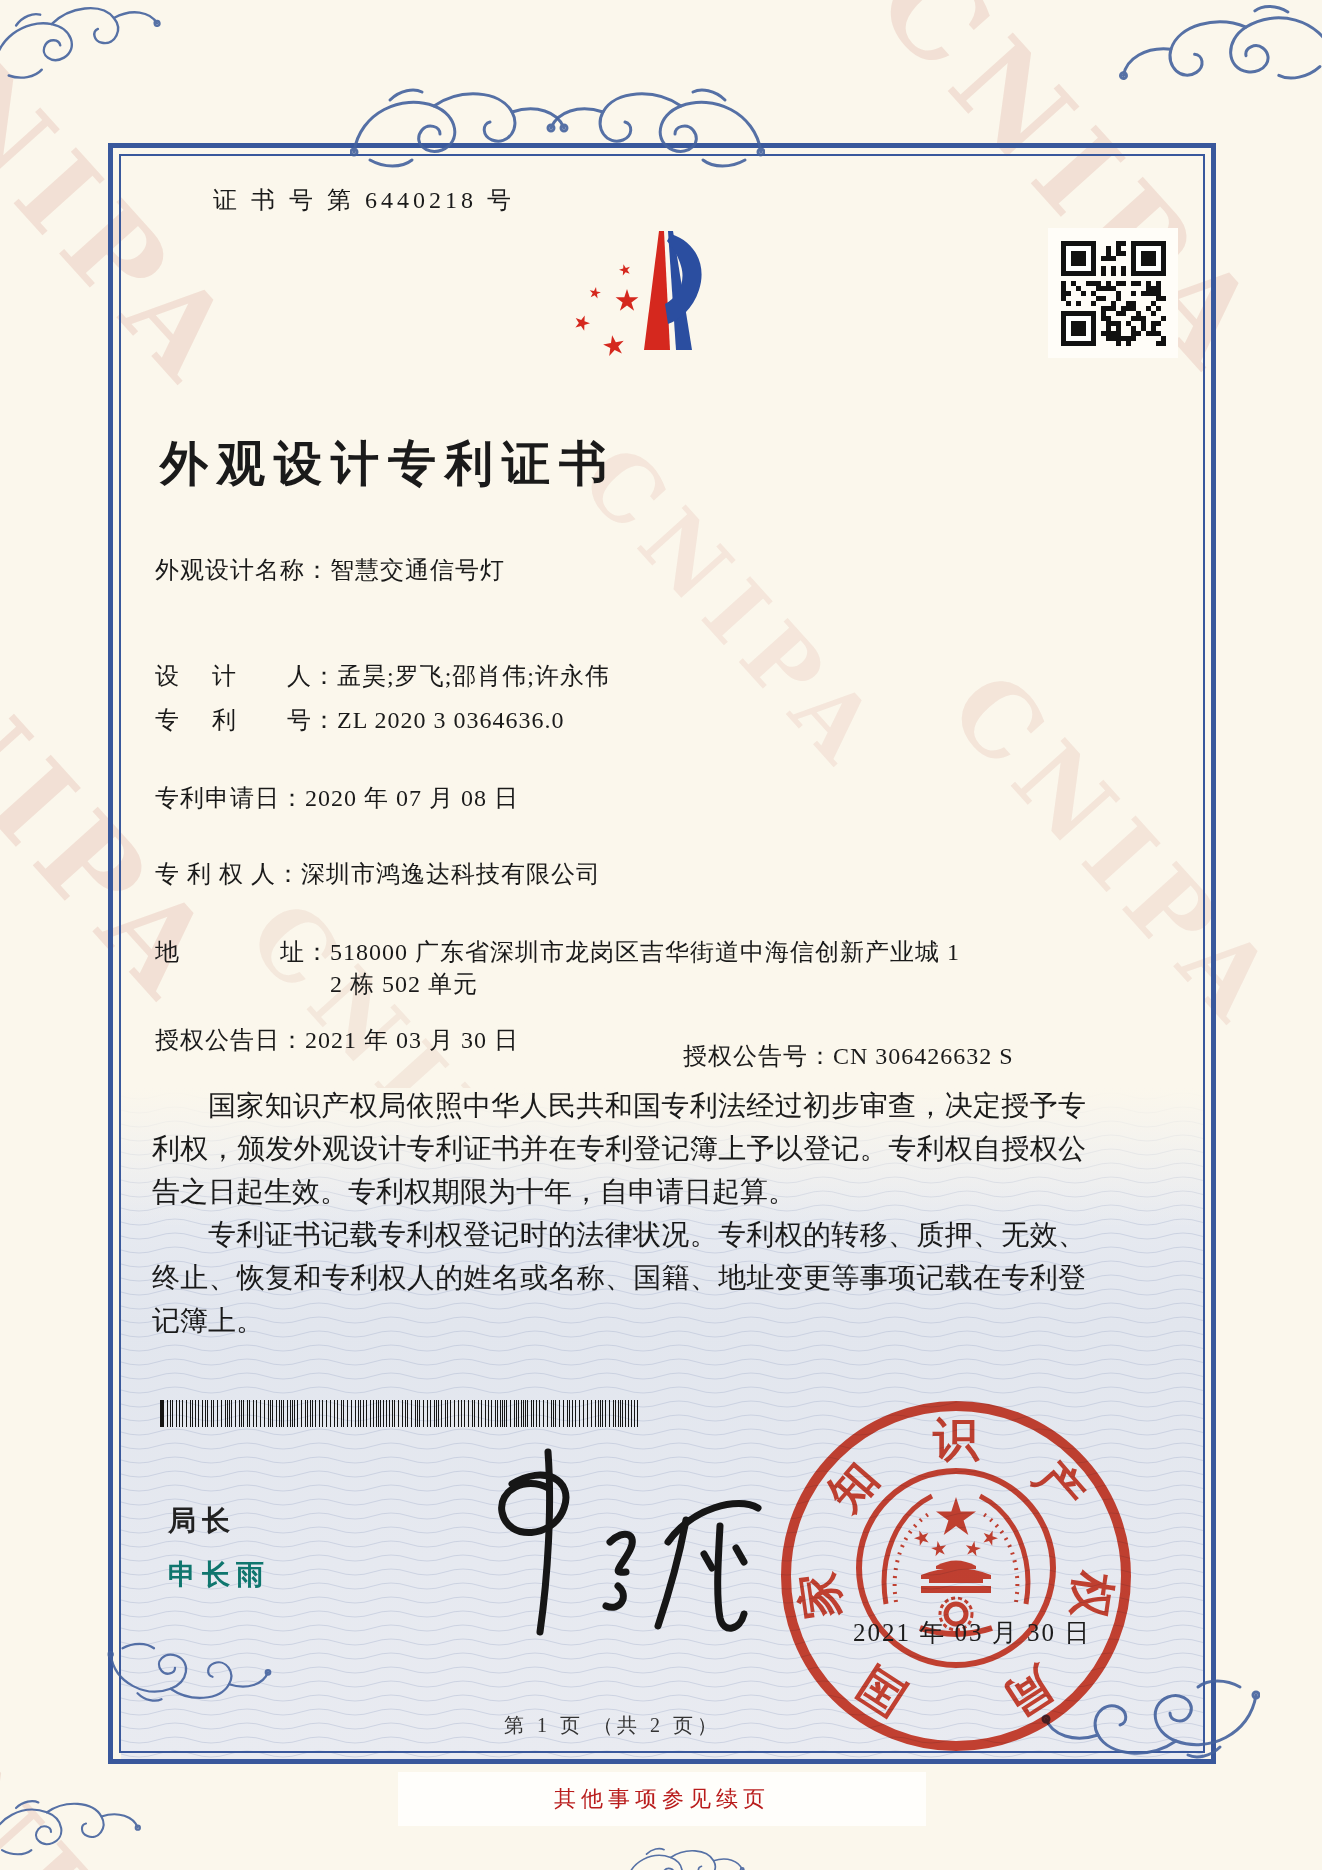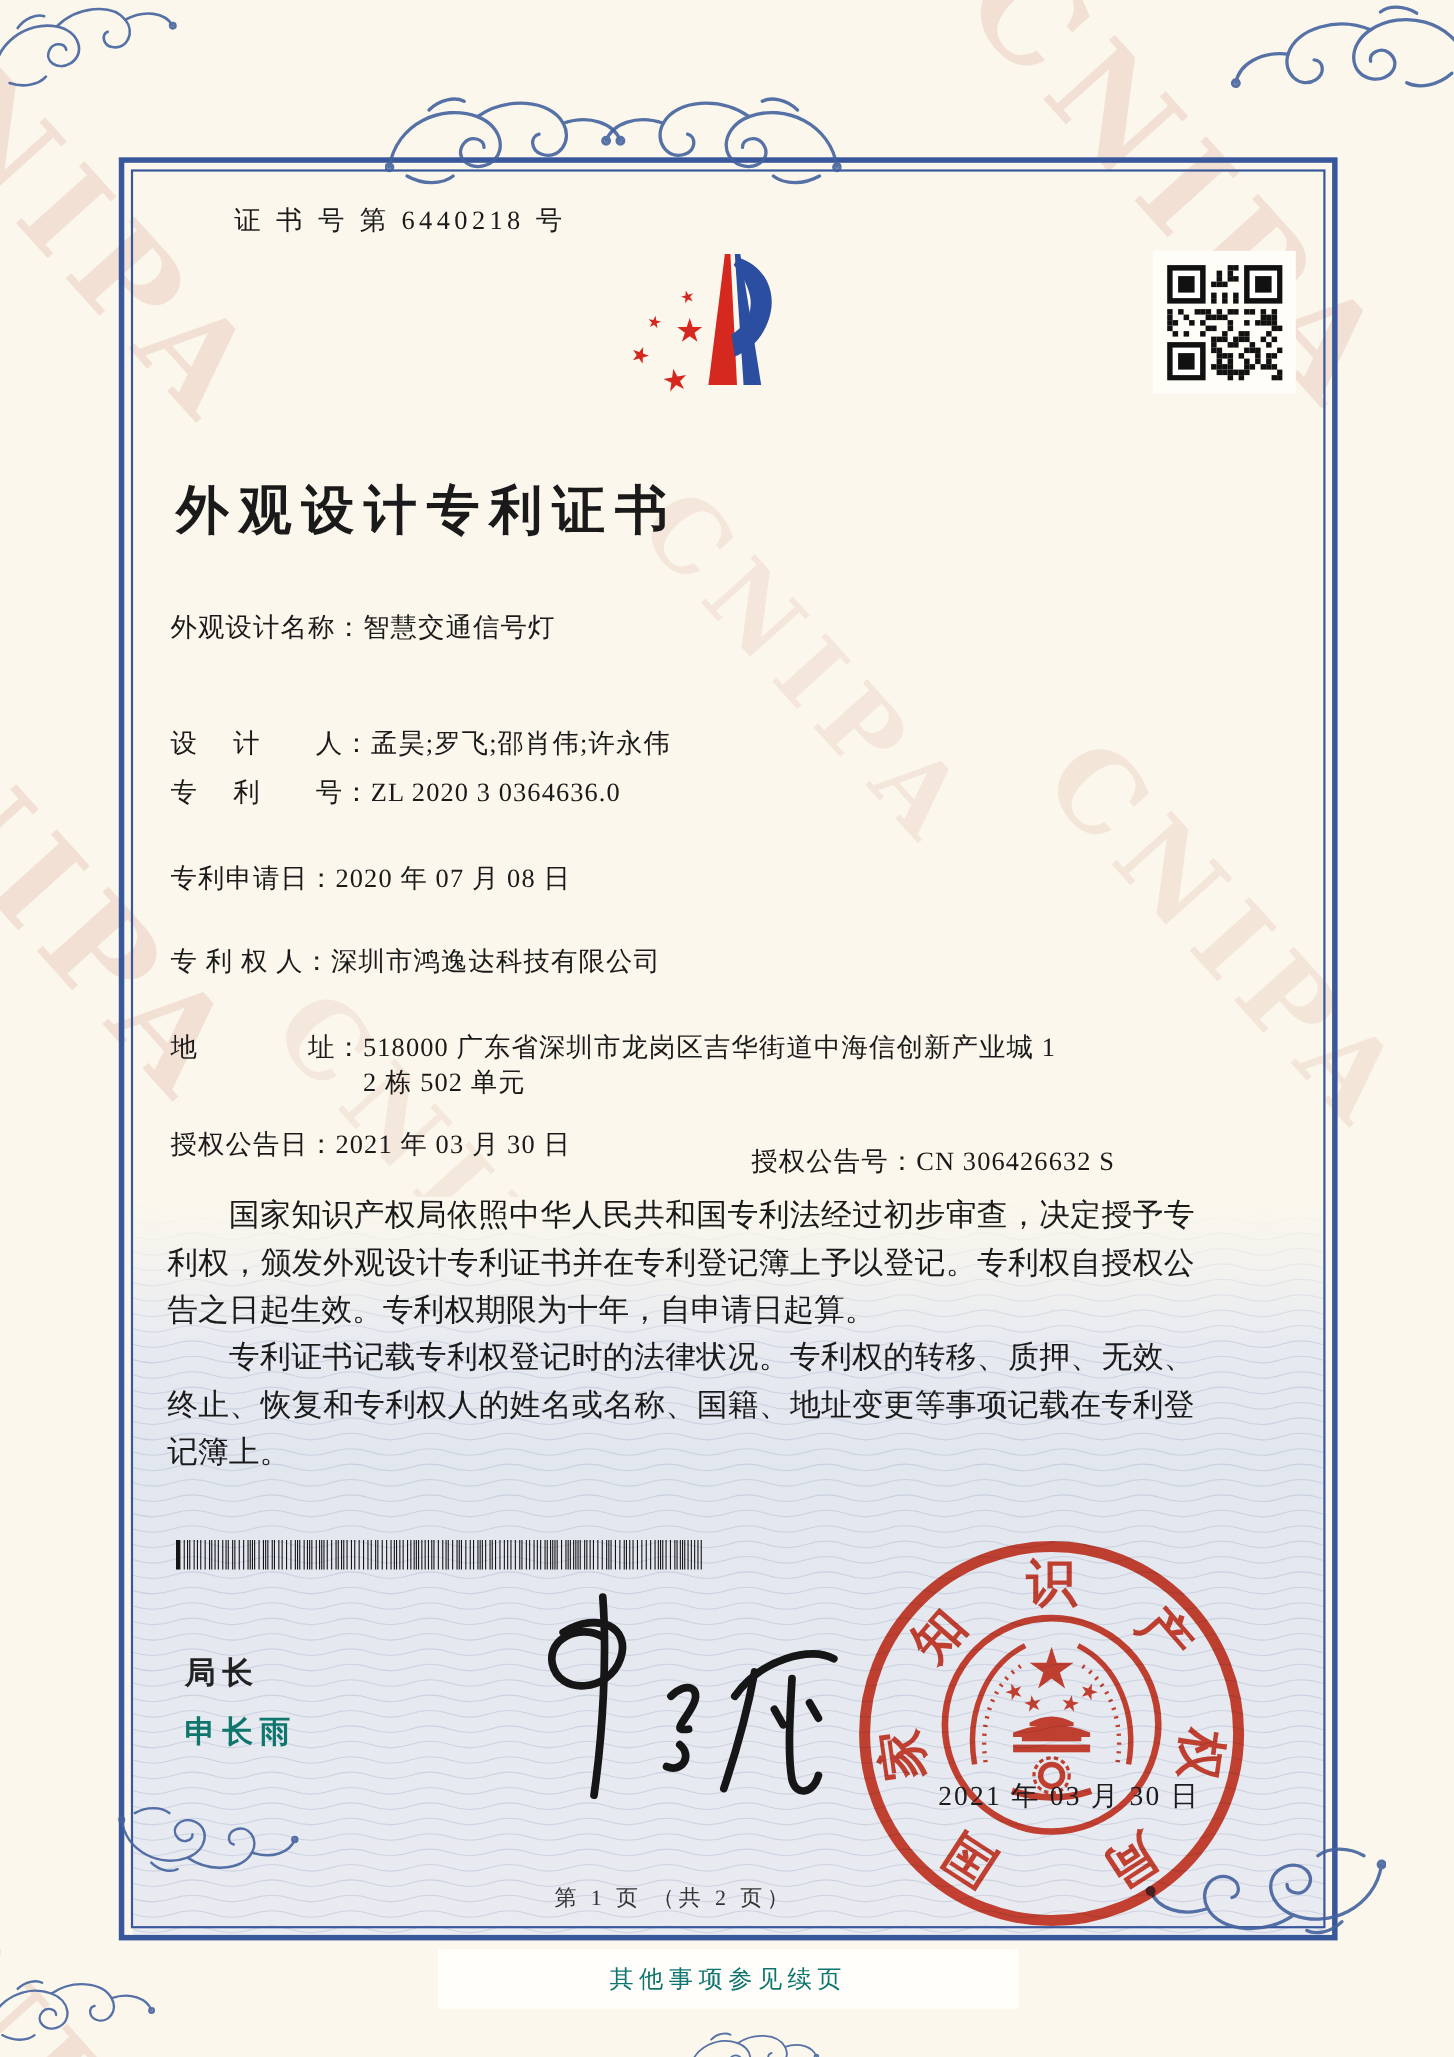--- a/index.html
+++ b/index.html
@@ -46,21 +46,21 @@
   .director-name{left:168px; top:1556px; font-family:"Liberation Sans","DejaVu Sans",sans-serif;
     font-weight:600; font-size:28px; letter-spacing:6px; color:#0f766e;}
   #signature-svg{left:452px; top:1446px;}
   #seal-svg{left:770px; top:1390px; mix-blend-mode:multiply; opacity:.95;}
   .seal-date{left:802px; top:1616px; width:340px; text-align:center;
     font-size:25px; letter-spacing:2px; color:#1c1c1c;}
   .page-info{left:125px; top:1712px; width:975px; text-align:center;
     font-size:20px; letter-spacing:4px; color:#333;}
   .note-strip{left:398px; top:1772px; width:528px; height:54px; background:#fffefb;
     display:flex; align-items:center; justify-content:center;}
-  .note-strip span{font-size:22px; letter-spacing:5px; color:#0f766e;}
+  .note-strip span{font-size:22px; letter-spacing:5px; color:#b91c1c;}
   
   .orn{stroke:#44629e; fill:none; stroke-width:3; stroke-linecap:round; opacity:.9;}
 </style>
 </head>
 <body>
 
 <div id="page">
 
   <svg width="0" height="0" style="position:absolute">
     <defs>

